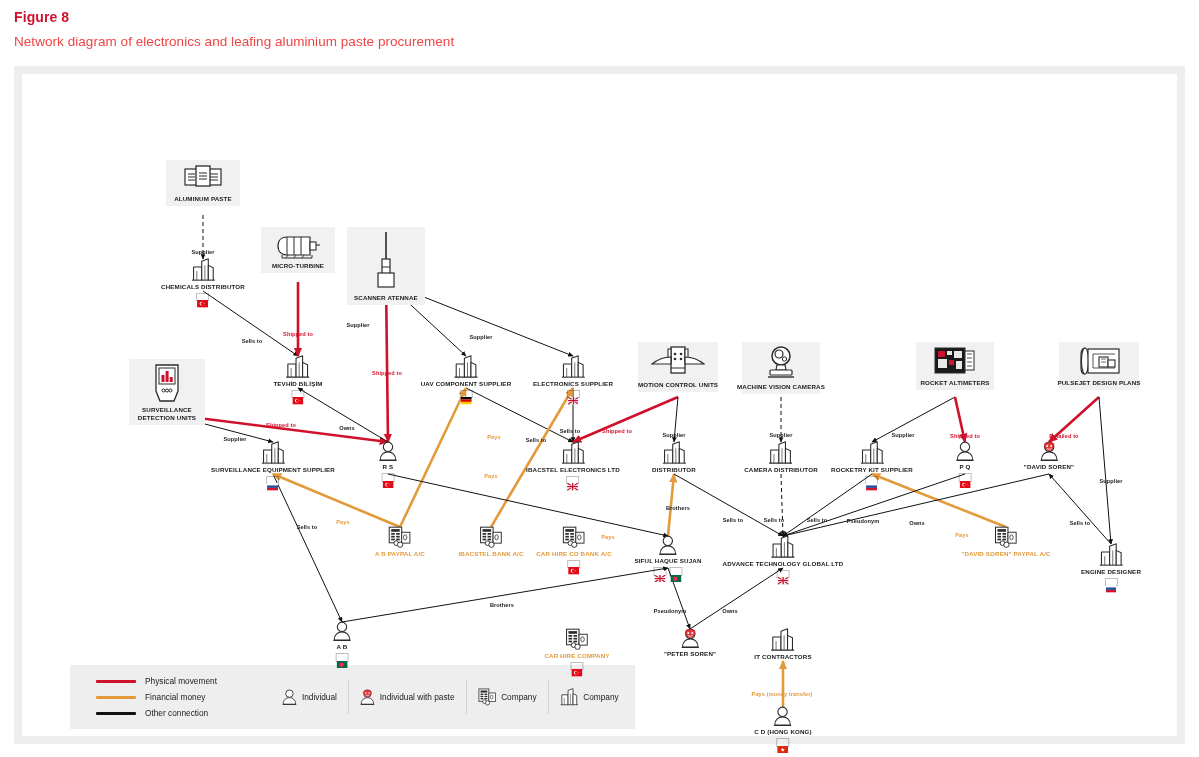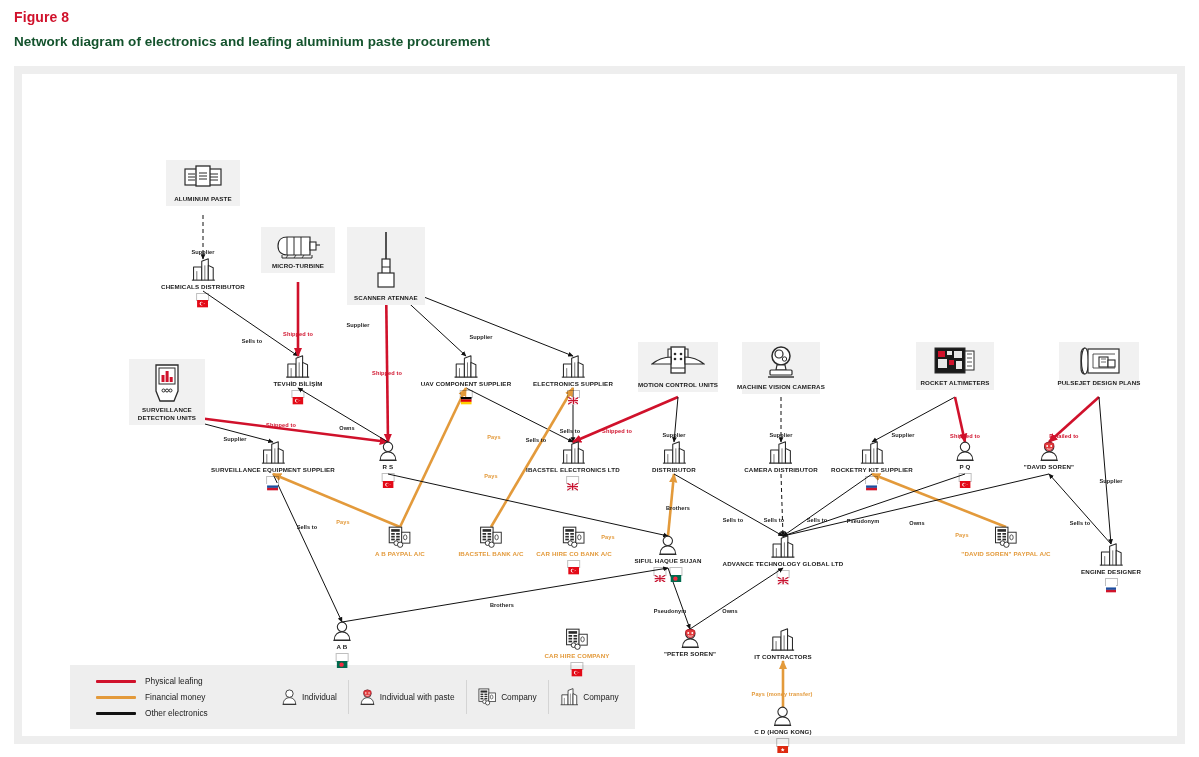--- a/index.html
+++ b/index.html
@@ -15,21 +15,21 @@
     overflow: hidden;
   }
   
   #fig-label {
     position: absolute; left: 14px; top: 9px;
     font-size: 14px; font-weight: bold; color: #d0112b;
     letter-spacing: .1px;
   }
   #fig-title {
     position: absolute; left: 14px; top: 34px;
-    font-size: 13.5px; font-weight: bold; color: #14532d;
+    font-size: 13.5px; font-weight: normal; color: #ef4444;
     letter-spacing: .05px;
   }
   
   #frame-outer {
     position: absolute; left: 14px; top: 66px;
     width: 1171px; height: 678px;
     background: #eeeeee;
     padding: 8px;
   }
   #frame-inner {
@@ -759,29 +759,29 @@
             <div class="elabel other" style="left: 648px; top: 537px;">Pseudonym</div>
             <div class="elabel other" style="left: 708px; top: 537px;">Owns</div>
             <div class="elabel fin" style="left: 760px; top: 620px;">Pays (money transfer)</div>
           </div>
       </div>
 
       <div id="legend">
         <div id="legend-lines">
             <div class="lg-line">
               <span class="lg-swatch" style="background:#d0112b"></span>
-              <span class="lg-txt">Physical leafing</span>
+              <span class="lg-txt">Physical movement</span>
             </div>
             <div class="lg-line">
               <span class="lg-swatch" style="background:#e39a3b"></span>
               <span class="lg-txt">Financial money</span>
             </div>
             <div class="lg-line">
               <span class="lg-swatch" style="background:#111111"></span>
-              <span class="lg-txt">Other electronics</span>
+              <span class="lg-txt">Other connection</span>
             </div>
           </div>
         <div id="legend-shapes">
             <div class="lg-shape">
               <span class="icon-wrap">
                 <svg width="14.879999999999999" height="16.12" viewBox="0 0 24 26">
                   <circle cx="12" cy="7.5" r="6" fill="#fff" stroke="#2b2b2b" stroke-width="1.4"></circle>
                   <path d="M2 24.5 C2 17.5 7 14 12 14 C17 14 22 17.5 22 24.5 Z" fill="#fff" stroke="#2b2b2b" stroke-width="1.4" stroke-linejoin="round"></path>
                   <path d="M1 25 H23" stroke="#2b2b2b" stroke-width="1.4"></path>
                 </svg>

